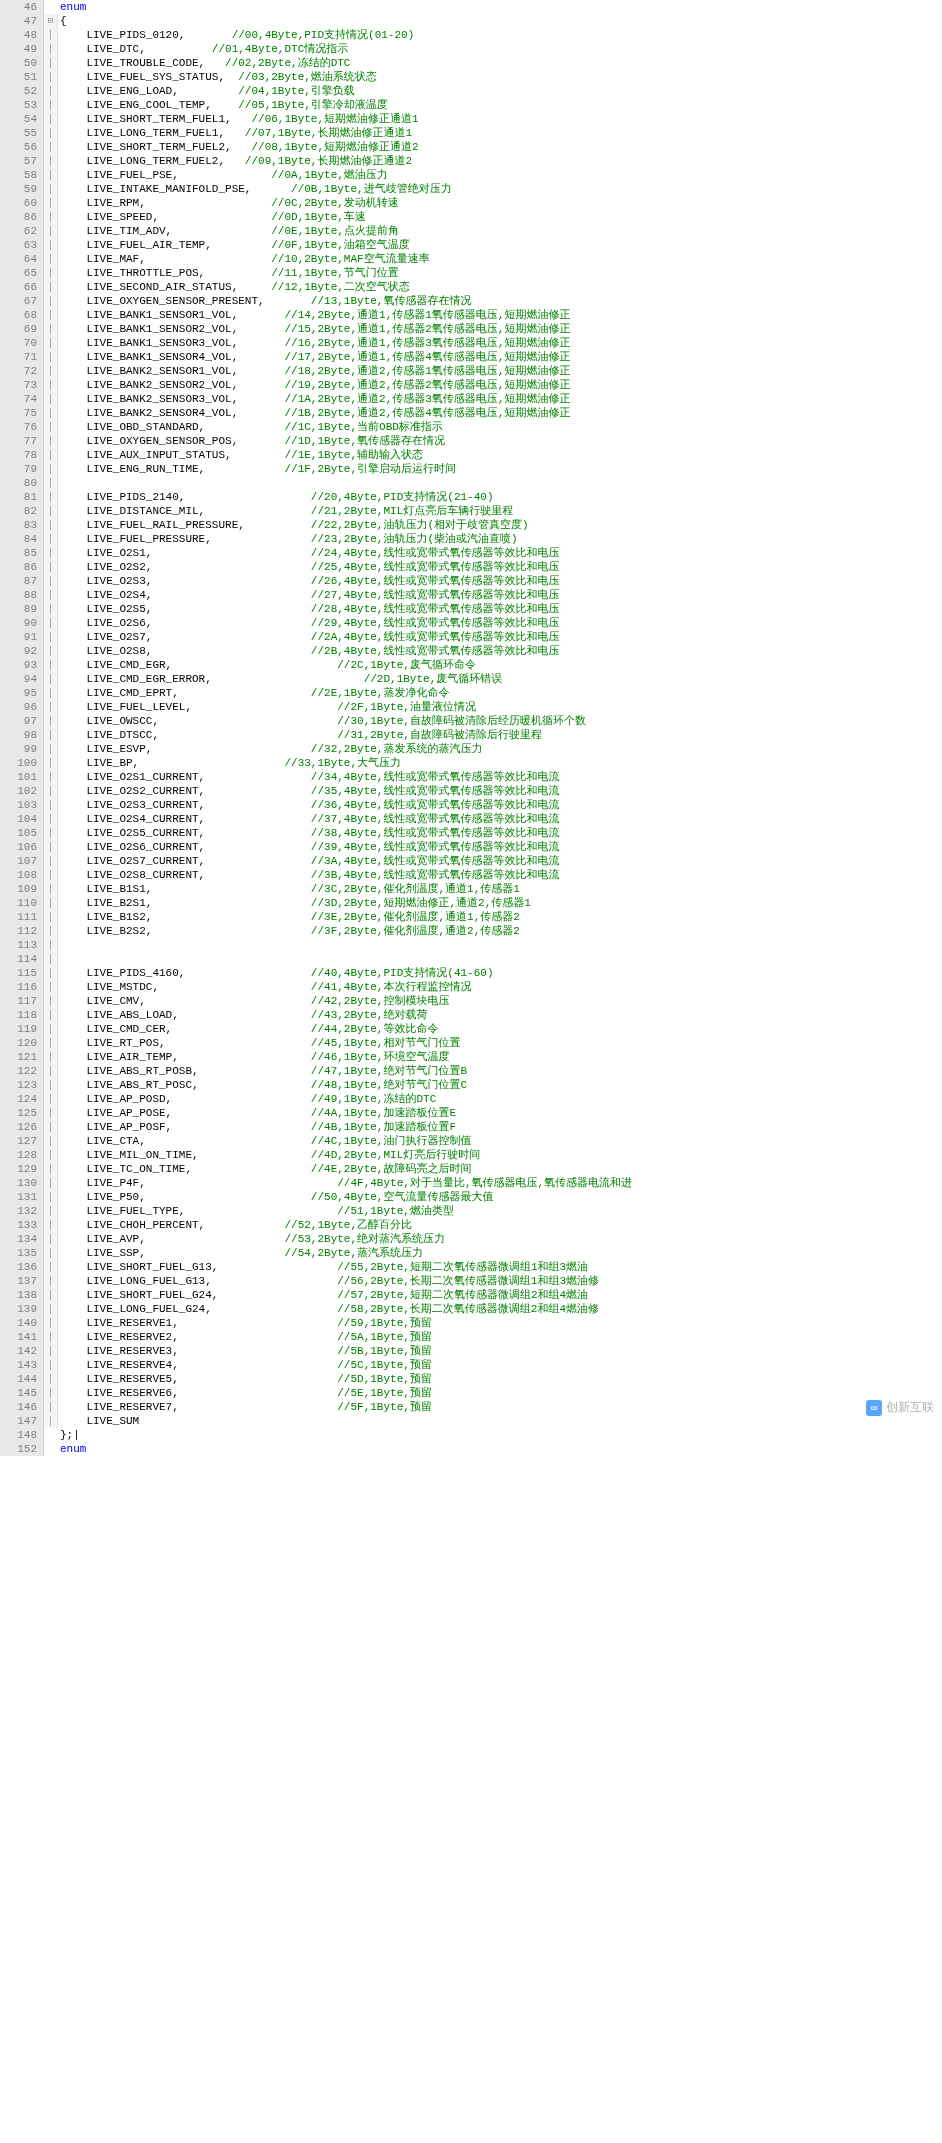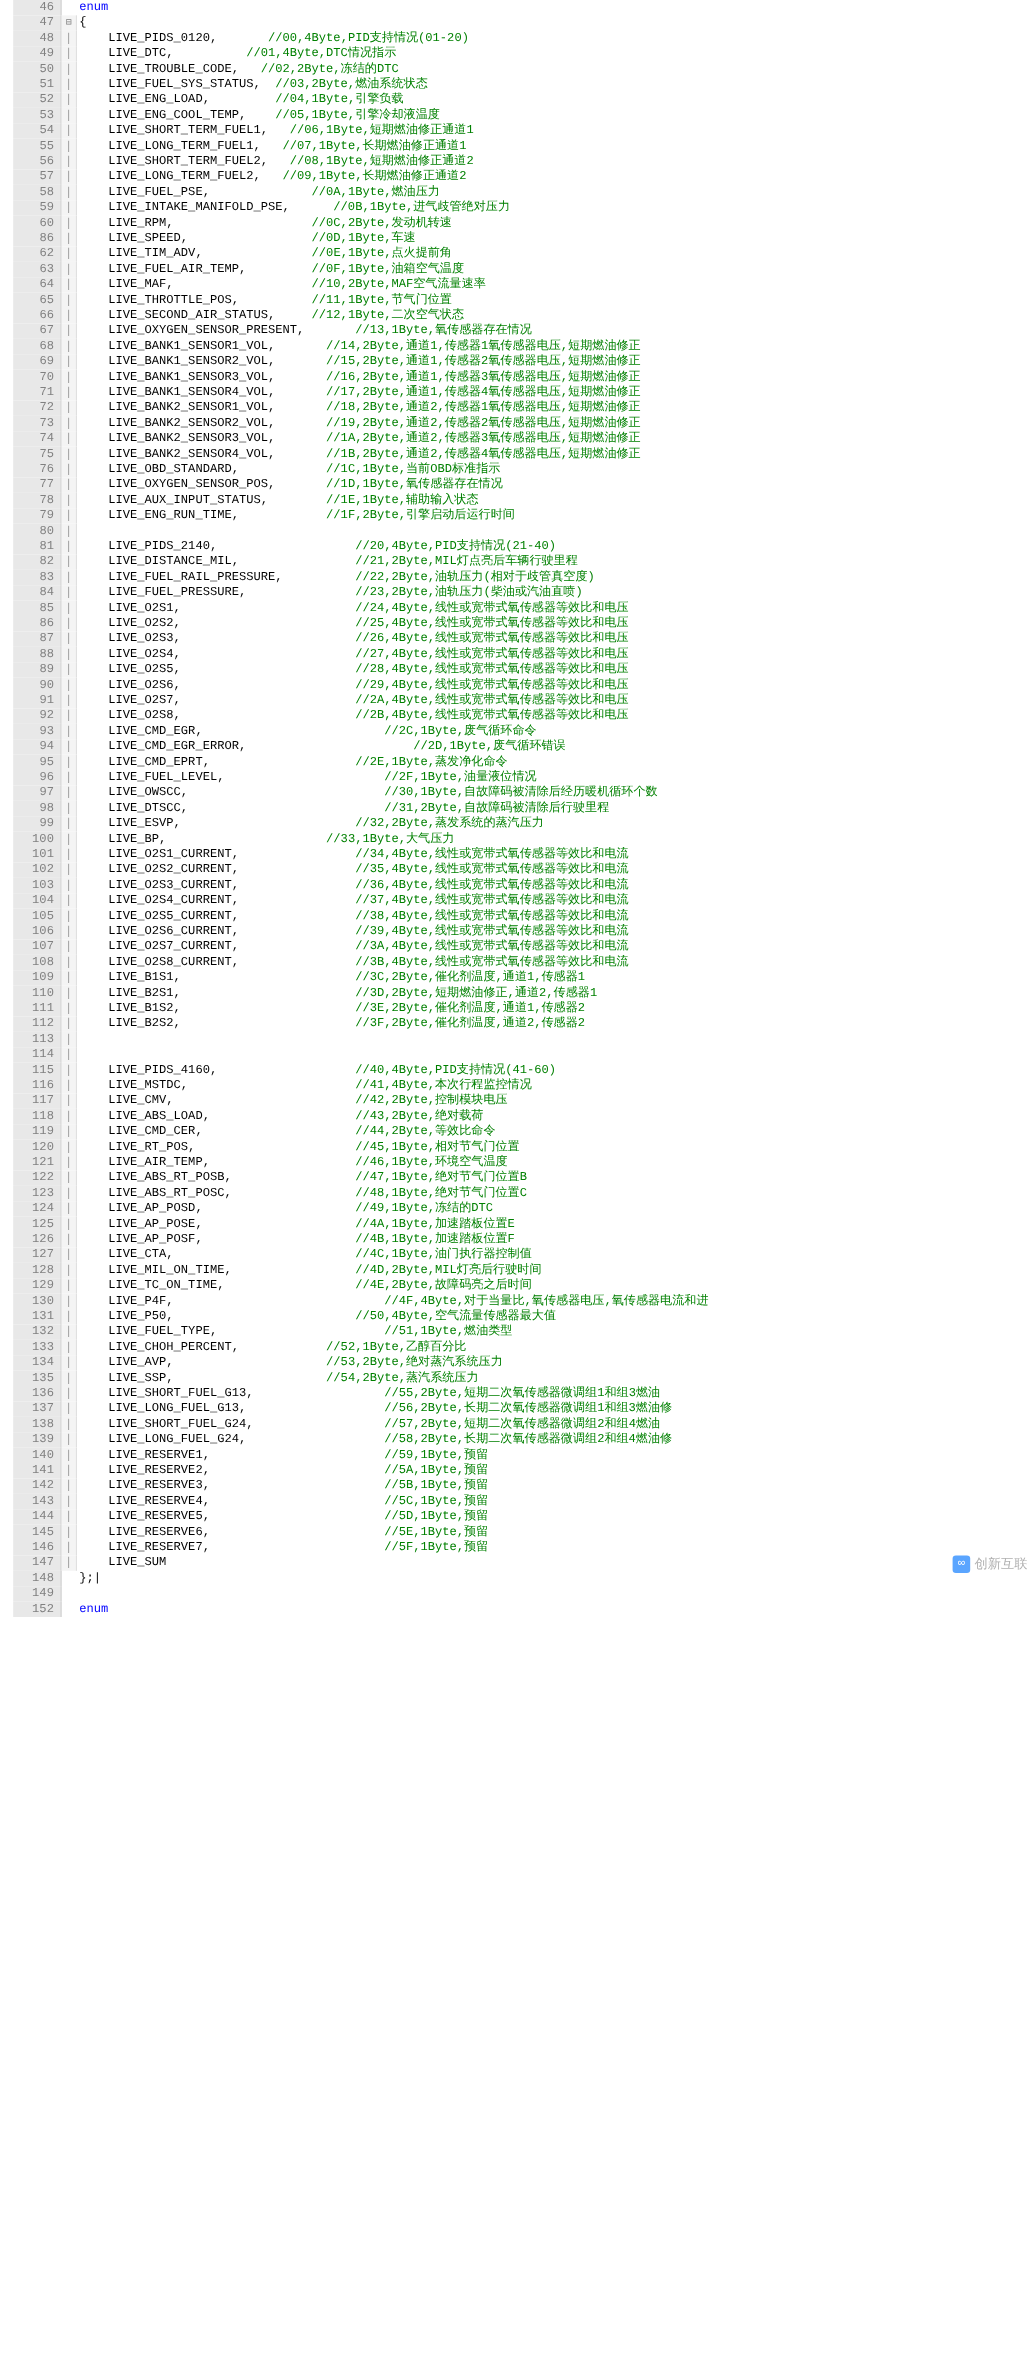--- a/index.html
+++ b/index.html
@@ -6,21 +6,20 @@
   body {
     font-family: 'Consolas', 'Courier New', monospace;
     font-size: 11px;
     background: #ffffff;
     width: 942px;
     position: relative;
   }
   .editor {
     display: flex;
     flex-direction: column;
-    margin-left: 12px;
   }
   .line {
     display: flex;
     align-items: flex-start;
     height: 14px;
     line-height: 14px;
     white-space: pre;
   }
   .gutter {
     width: 44px;
@@ -173,20 +172,19 @@
     <div class="line"><div class="gutter">139</div><div class="fold">│</div><div class="code">    <span class="ident">LIVE_LONG_FUEL_G24,</span>                   <span class="comment">//58,2Byte,长期二次氧传感器微调组2和组4燃油修</span></div></div>
     <div class="line"><div class="gutter">140</div><div class="fold">│</div><div class="code">    <span class="ident">LIVE_RESERVE1,</span>                        <span class="comment">//59,1Byte,预留</span></div></div>
     <div class="line"><div class="gutter">141</div><div class="fold">│</div><div class="code">    <span class="ident">LIVE_RESERVE2,</span>                        <span class="comment">//5A,1Byte,预留</span></div></div>
     <div class="line"><div class="gutter">142</div><div class="fold">│</div><div class="code">    <span class="ident">LIVE_RESERVE3,</span>                        <span class="comment">//5B,1Byte,预留</span></div></div>
     <div class="line"><div class="gutter">143</div><div class="fold">│</div><div class="code">    <span class="ident">LIVE_RESERVE4,</span>                        <span class="comment">//5C,1Byte,预留</span></div></div>
     <div class="line"><div class="gutter">144</div><div class="fold">│</div><div class="code">    <span class="ident">LIVE_RESERVE5,</span>                        <span class="comment">//5D,1Byte,预留</span></div></div>
     <div class="line"><div class="gutter">145</div><div class="fold">│</div><div class="code">    <span class="ident">LIVE_RESERVE6,</span>                        <span class="comment">//5E,1Byte,预留</span></div></div>
     <div class="line"><div class="gutter">146</div><div class="fold">│</div><div class="code">    <span class="ident">LIVE_RESERVE7,</span>                        <span class="comment">//5F,1Byte,预留</span></div></div>
     <div class="line"><div class="gutter">147</div><div class="fold">│</div><div class="code">    <span class="ident">LIVE_SUM</span></div></div>
     <div class="line"><div class="gutter">148</div><div class="fold"></div><div class="code"><span class="punct">};</span><span style="color: rgb(0, 0, 0);">|</span></div></div>
-    <div class="line"><div class="gutter">149</div><div class="fold"></div><div class="code"></div></div>
     <div class="line"><div class="gutter">152</div><div class="fold"></div><div class="code"><span class="kw">enum</span></div></div>
   </div>
 
 <div class="watermark">
   <span class="wm-icon">∞</span>
   <span>创新互联</span>
 </div>
 
 </body></html>

